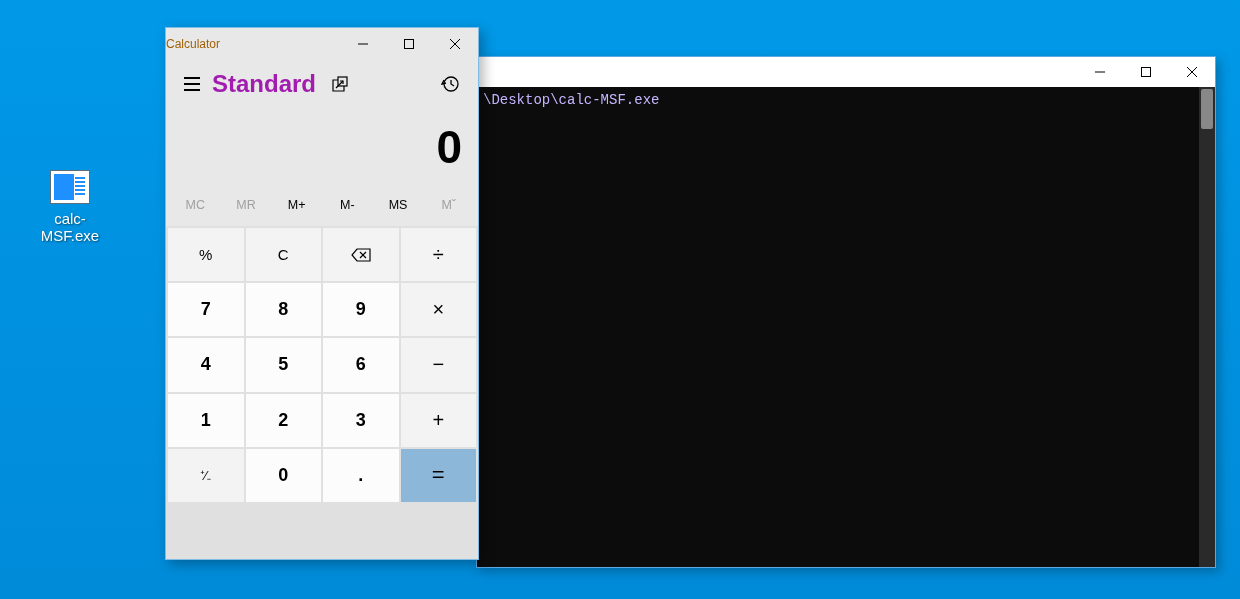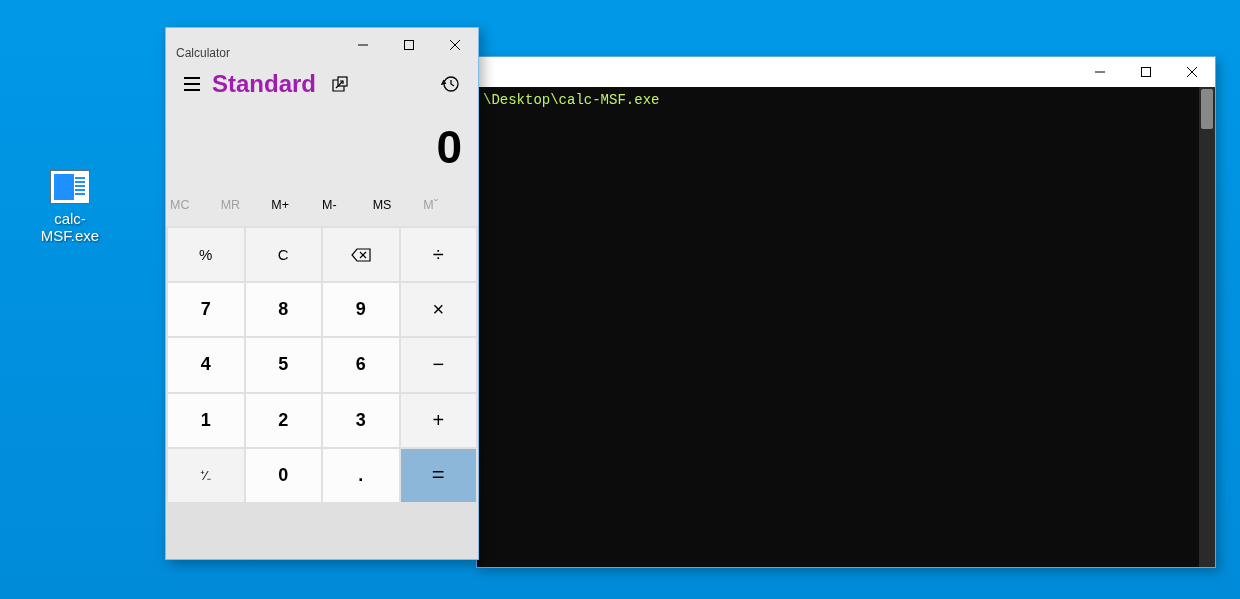--- a/index.html
+++ b/index.html
@@ -64,21 +64,21 @@
   .console-titlebar .title { flex: 1; }
   .win-btn {
     width: 46px; height: 30px;
     display: flex; align-items: center; justify-content: center;
     font-size: 12px; color: #000;
     cursor: pointer;
   }
   .console-body {
     flex: 1;
     background: #0c0c0c;
-    color: #bef264;
+    color: #c4b5fd;
     font-family: Consolas, "Courier New", monospace;
     font-size: 14px;
     padding: 4px 6px;
     line-height: 1.4;
     position: relative;
   }
   .console-scroll {
     position: absolute; right: 0; top: 0; bottom: 0;
     width: 16px; background: #2a2a2a;
   }
@@ -93,24 +93,23 @@
     position: absolute;
     left: 165px; top: 27px;
     width: 314px; height: 533px;
     background: #e8e8e8;
     border: 1px solid #7fbde9;
     box-shadow: 4px 4px 12px rgba(0,0,0,0.3);
     display: flex; flex-direction: column;
   }
   .calc-titlebar {
     height: 32px;
-    display: flex; align-items: flex-end;
+    display: flex; align-items: center;
     background: #e8e8e8;
-    font-size: 12px; color: #404040;
-    padding-left: 10px;
+    font-size: 12px; color: #a16207;
   }
   .calc-titlebar .title { flex: 1; }
   .calc-header {
     display: flex; align-items: center;
     padding: 6px 10px 6px 8px;
   }
   .hamburger {
     width: 36px; height: 36px;
     display: flex; flex-direction: column; justify-content: center; align-items: center;
     gap: 4px; cursor: pointer;
@@ -138,20 +137,21 @@
     padding: 12px 16px 16px 16px;
     font-size: 46px; font-weight: 600;
     color: #000;
   }
   .mem-row {
     display: flex;
     padding: 0 4px 6px 4px;
   }
   .mem-btn {
     flex: 1;
+    text-align: center;
     font-size: 12.5px;
     padding: 8px 0;
     color: #000;
     cursor: pointer;
   }
   .mem-btn.disabled { color: #a0a0a0; cursor: default; }
   .calc-grid {
     flex: 1;
     display: grid;
     grid-template-columns: repeat(4, 1fr);

